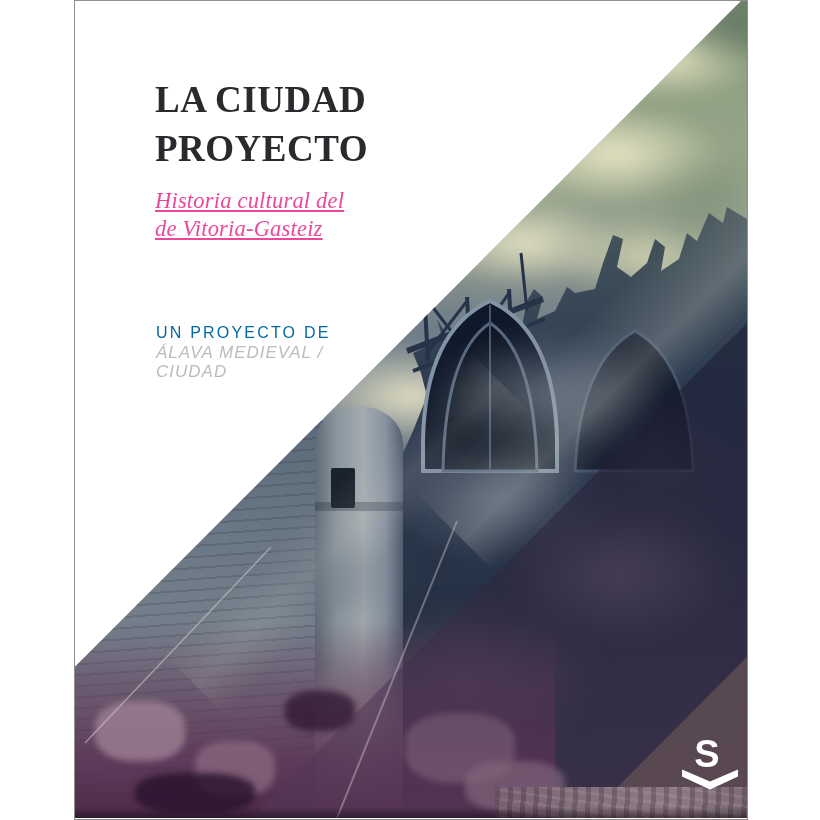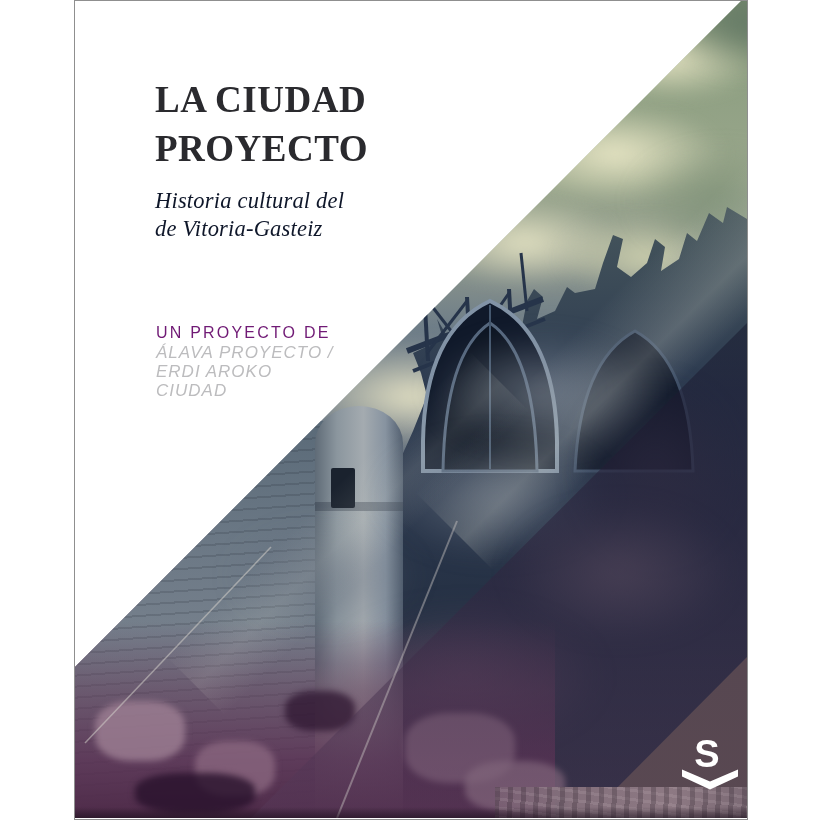--- a/index.html
+++ b/index.html
@@ -74,24 +74,24 @@
   
   .logo{left:592px;top:734px;width:80px;height:62px;}
   .logo-s{left:0;top:0;width:80px;text-align:center;color:#ffffff;
         font-family:"Liberation Sans","DejaVu Sans",sans-serif;font-weight:700;
         font-size:38px;line-height:38px;}
   .logo-chev{left:15px;top:34px;width:56px;height:22px;}
   
   .title{left:80px;top:74px;color:#2a2a2e;letter-spacing:.5px;
         font-family:"Liberation Serif","DejaVu Serif",serif;font-weight:700;
         font-size:37px;line-height:49px;}
-  .subtitle{left:80px;top:186px;color:#0f172a;font-style:italic;
+  .subtitle{left:80px;top:186px;color:#ec4899;font-style:italic;
         font-family:"Liberation Serif","DejaVu Serif",serif;
-        font-size:22.5px;line-height:28px;letter-spacing:.2px;}
-  .credit-label{left:81px;top:323px;color:#701a75;font-size:16px;letter-spacing:2.2px;}
+        font-size:22.5px;line-height:28px;letter-spacing:.2px;text-decoration:underline;}
+  .credit-label{left:81px;top:323px;color:#0369a1;font-size:16px;letter-spacing:2.2px;}
   .credit-names{left:81px;top:342px;color:#bcbcbe;font-style:italic;
         font-size:17px;line-height:19px;letter-spacing:1px;}
 </style>
 </head>
 <body>
 
 <div class="stage">
   <div class="cover">
 
     <div class="photo">
@@ -190,19 +190,18 @@
       <div>PROYECTO</div>
     </div>
 
     <div class="abs subtitle">
       <div>Historia cultural del</div>
       <div>de Vitoria-Gasteiz</div>
     </div>
 
     <div class="abs credit-label">UN PROYECTO DE</div>
     <div class="abs credit-names">
-      <div>ÁLAVA PROYECTO /</div>
-      <div>ERDI AROKO</div>
+      <div>ÁLAVA MEDIEVAL /</div>
       <div>CIUDAD</div>
     </div>
 
   </div>
 </div>
 
 </body></html>

